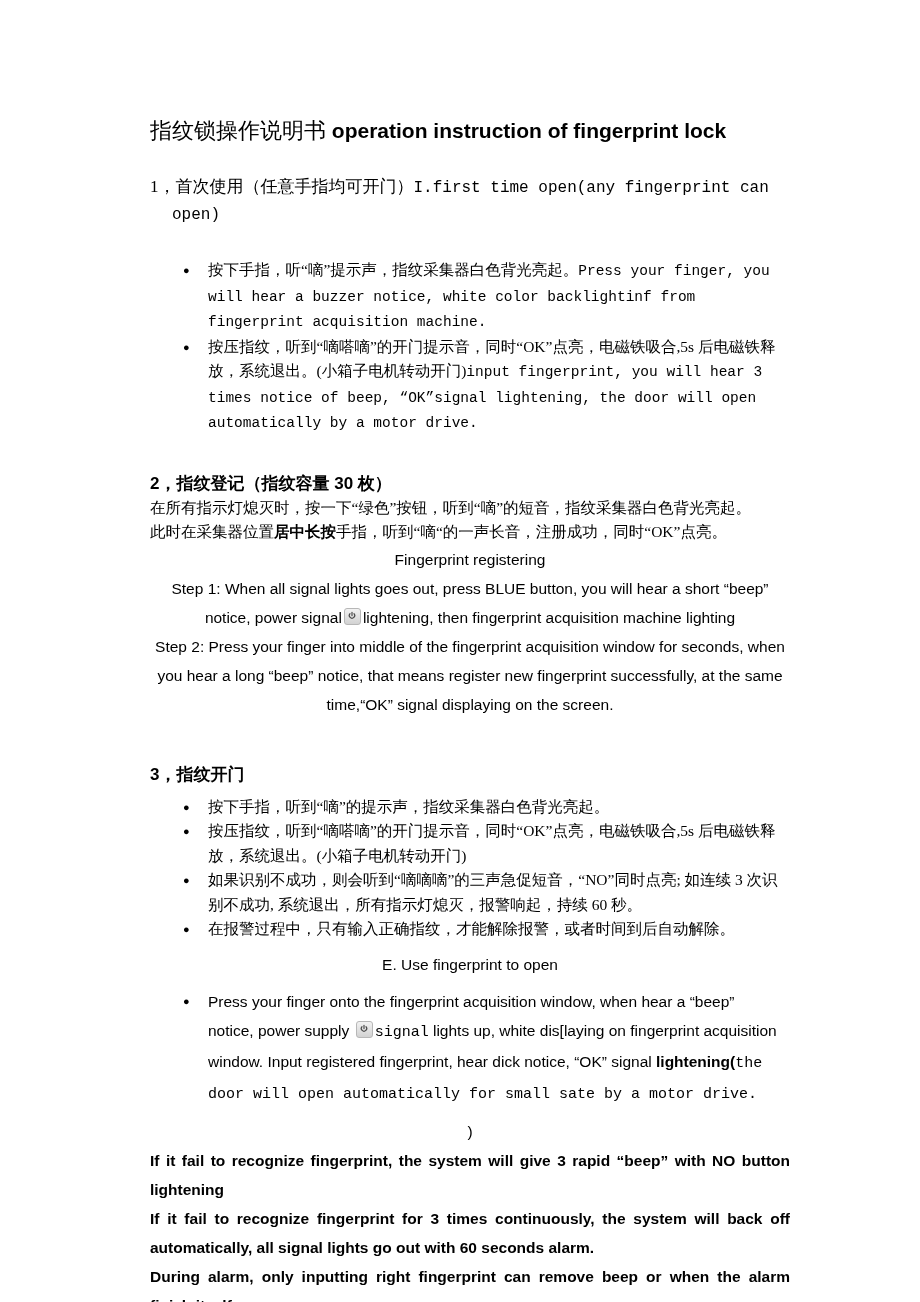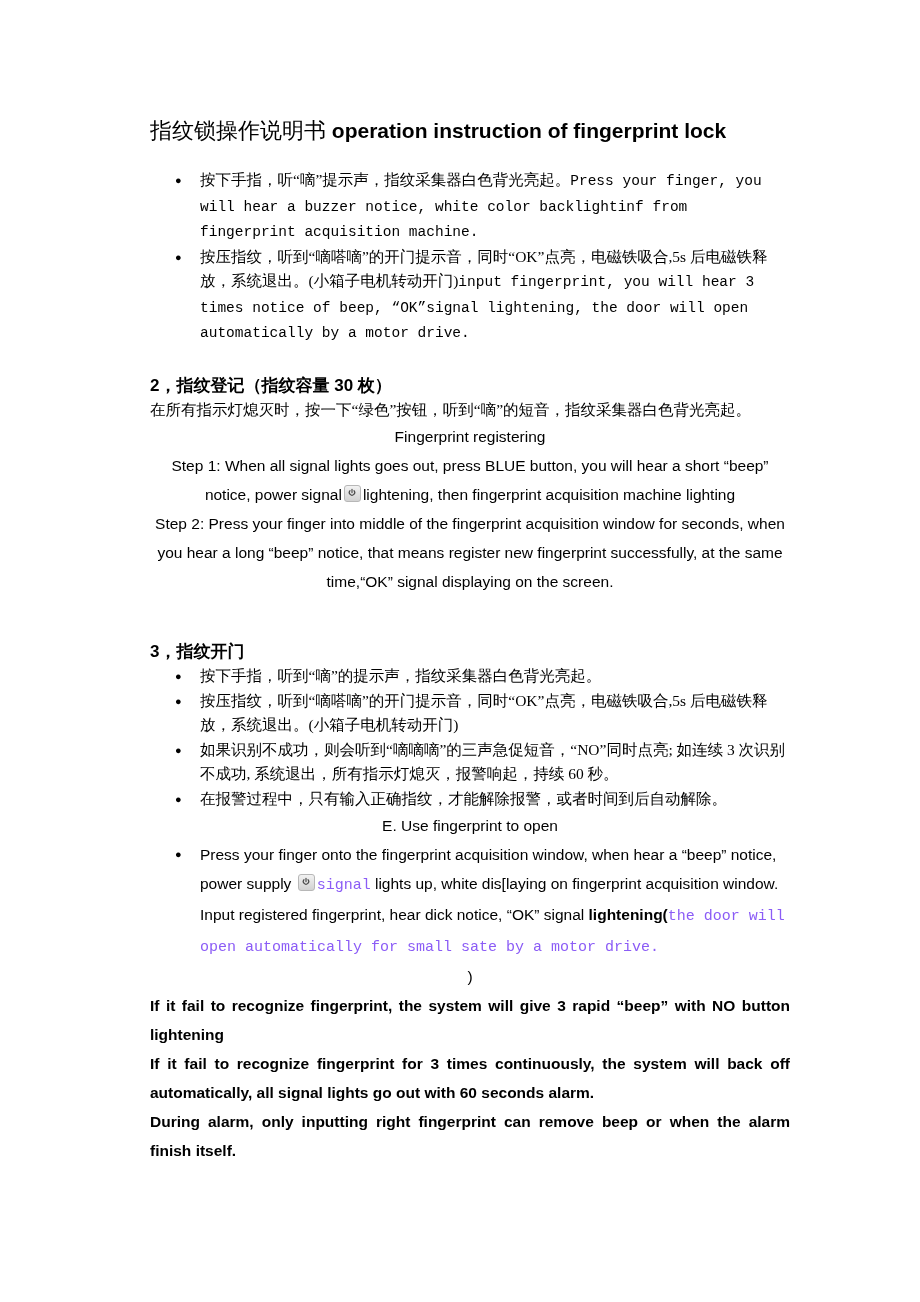--- a/index.html
+++ b/index.html
@@ -64,21 +64,21 @@
     font-weight: bold;
     font-size: 17px;
     line-height: 24px;
   }
   .sec-h.s2 { padding-top: 28px; }
   .sec-h.s3 { padding-top: 0; }
 
   
   ul.blist {
     list-style: none;
-    margin: 0;
+    margin: 8px;
     padding: 0;
   }
   ul.blist > li {
     position: relative;
     padding-left: 50px;
     margin: 0;
   }
   ul.blist > li::before {
     content: "\25CF";
     position: absolute;
@@ -99,21 +99,21 @@
   }
   
   ul.blist.en-list > li {
     font-family: "Liberation Sans", sans-serif;
     font-size: 15.5px;
     line-height: 29px;
   }
   ul.blist.en-list > li .mono {
     font-family: "Liberation Mono", monospace;
     font-size: 15px;
-    color: #8b5cf6;
+    color: #000000;
   }
 
   .gap-1 { height: 22px; }
   .gap-3 { height: 44px; }
 
   
   .cn-body {
     margin: 0;
     font-family: "Liberation Serif", serif;
     font-size: 15.5px;
@@ -143,31 +143,33 @@
   .pwr-icon svg { display: block; margin: 2px auto 0; }
 </style>
 </head>
 <body>
 
 <div class="page">
   <div class="content">
 
     <h1 class="doc-title"><span class="cn">指纹锁操作说明书</span><span> operation instruction of fingerprint lock</span></h1>
 
+    <p class="sec1"><span>1，首次使用（任意手指均可开门）</span><span class="en">I.first time open(any fingerprint can open)</span></p>
 
     <div class="gap-1"></div>
 
     <ul class="blist cn">
       <li><span>按下手指，听“嘀”提示声，指纹采集器白色背光亮起。</span><span class="en">Press your finger, you will hear a buzzer notice, white color backlightinf from fingerprint acquisition machine.</span></li>
       <li><span>按压指纹，听到“嘀嗒嘀”的开门提示音，同时“OK”点亮，电磁铁吸合,5s 后电磁铁释放，系统退出。(小箱子电机转动开门)</span><span class="en">input fingerprint, you will hear 3 times notice of beep, “OK”signal lightening, the door will open automatically by a motor drive.</span></li>
     </ul>
 
     <p class="sec-h s2">2，指纹登记（指纹容量 30 枚）</p>
 
     <p class="cn-body">在所有指示灯熄灭时，按一下“绿色”按钮，听到“嘀”的短音，指纹采集器白色背光亮起。</p>
+    <p class="cn-body"><span>此时在采集器位置</span><span class="sans b">居中长按</span><span>手指，听到“嘀“的一声长音，注册成功，同时“OK”点亮。</span></p>
 
     <p class="en-body">Fingerprint registering</p>
 
     <p class="en-body"><span>Step 1: When all signal lights goes out, press BLUE button, you will hear a short “beep” notice, power signal</span><span class="pwr-icon"><svg width="10" height="10" viewBox="0 0 10 10">
             <path d="M5 1.4 L5 4.6" stroke="#4a4a4a" stroke-width="1.2" stroke-linecap="round" fill="none"></path>
             <path d="M3.0 2.6 A2.7 2.7 0 1 0 7.0 2.6" stroke="#4a4a4a" stroke-width="1.2" fill="none" stroke-linecap="round"></path>
           </svg></span><span>lightening, then fingerprint acquisition machine lighting</span></p>
 
     <p class="en-body">Step 2: Press your finger into middle of the fingerprint acquisition window for seconds, when you hear a long “beep” notice, that means register new fingerprint successfully, at the same time,“OK” signal displaying on the screen.</p>
 

